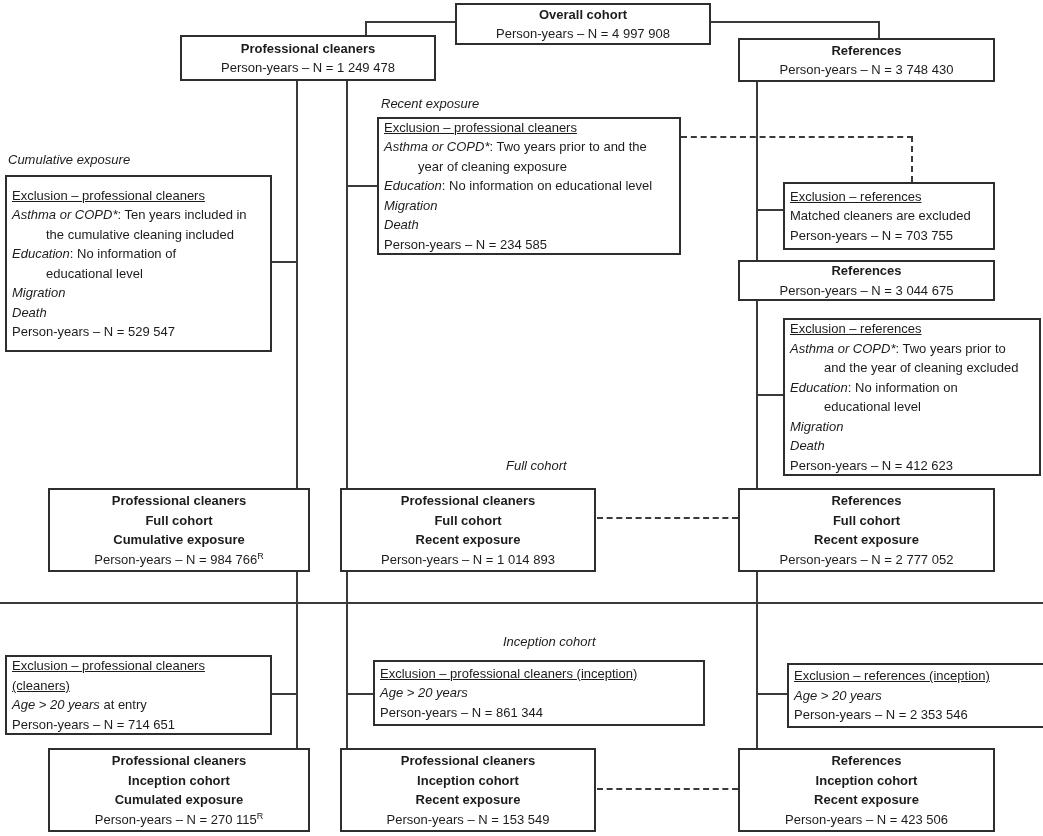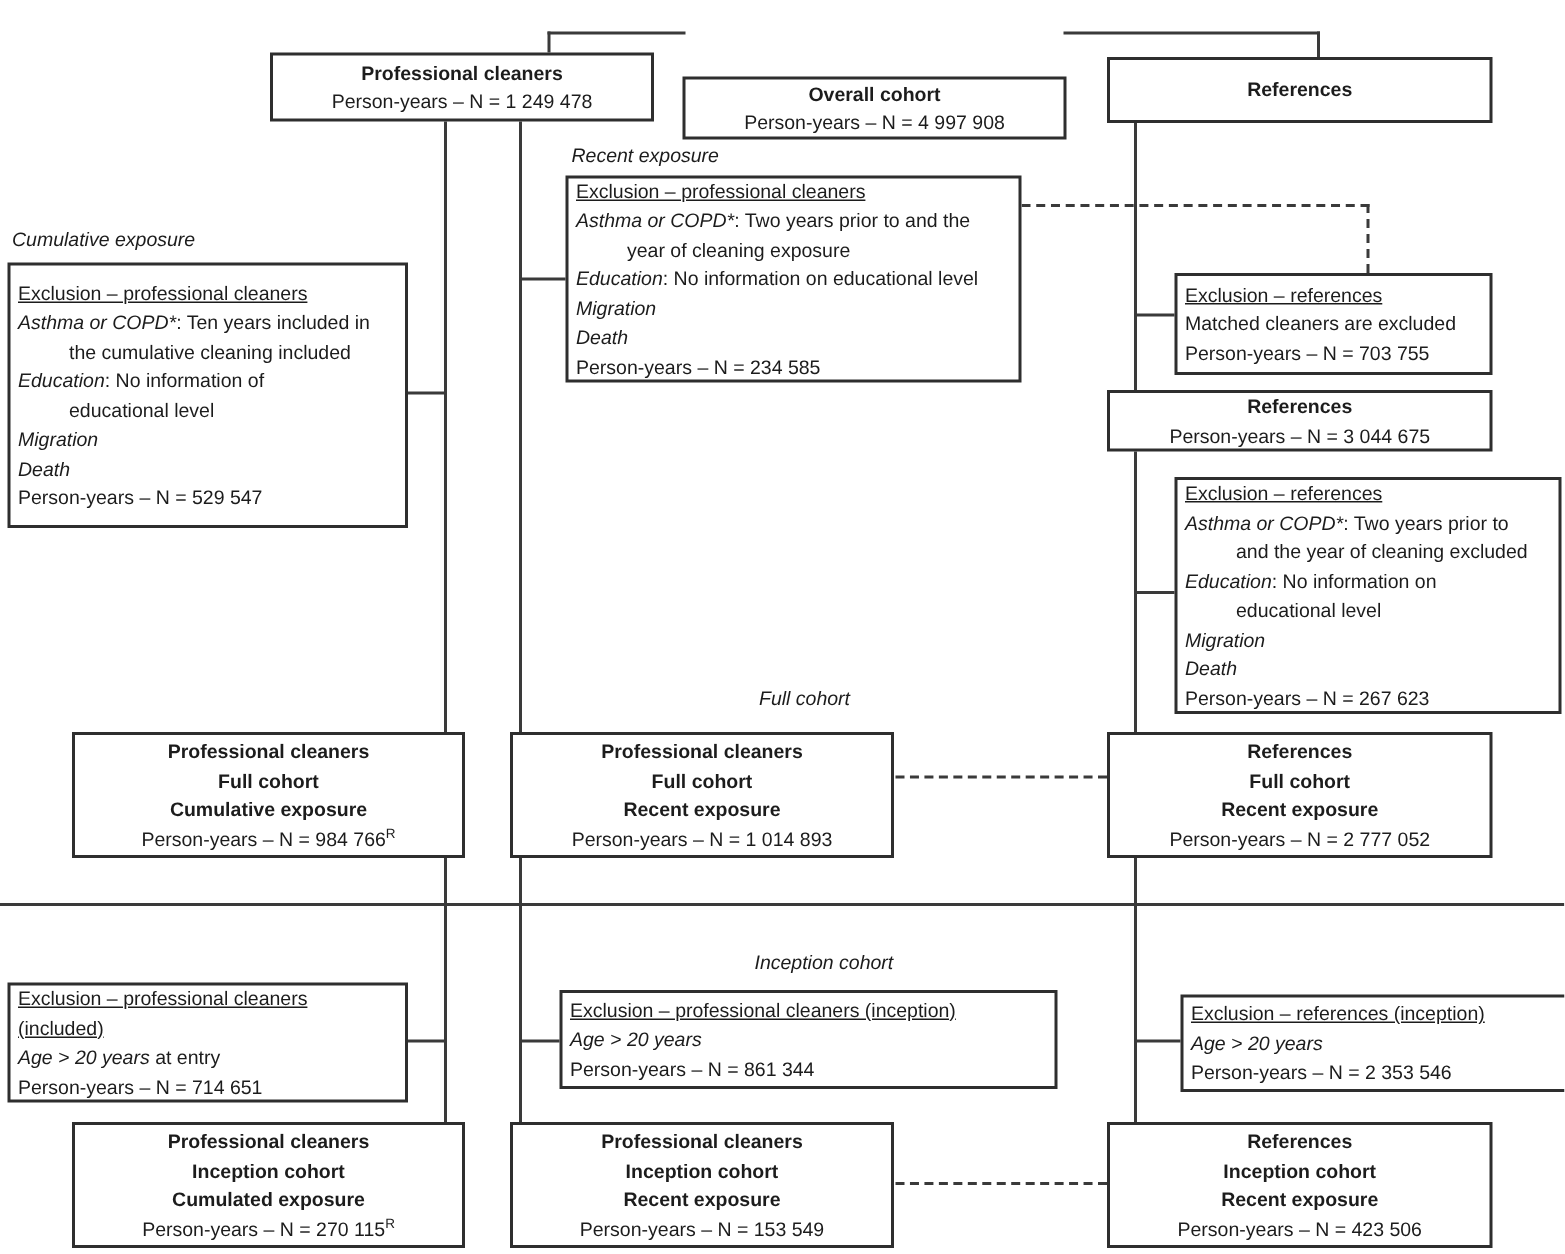--- a/index.html
+++ b/index.html
@@ -58,32 +58,33 @@
   <div class="hd" style="left:681px;top:136px;width:232px;"></div>
   <div class="vd" style="left:911px;top:136px;height:46px;"></div>
   <div class="hd" style="left:597px;top:517px;width:141px;"></div>
   <div class="hd" style="left:597px;top:788px;width:141px;"></div>
 
   <div class="flabel" style="left:8px;top:150px;">Cumulative exposure</div>
   <div class="flabel" style="left:381px;top:94px;">Recent exposure</div>
   <div class="flabel" style="left:506px;top:456px;">Full cohort</div>
   <div class="flabel" style="left:503px;top:632px;">Inception cohort</div>
 
-  <div class="box center" style="left:455px;top:3px;width:256px;height:42px;margin-top:48px;">
+  <div class="box center" style="left:455px;top:3px;width:256px;height:42px;">
       <div class="tline"><span class="b">Overall cohort</span></div>
       <div class="tline"><span>Person-years – N = 4 997 908</span></div>
     </div>
 
   <div class="box center" style="left:180px;top:35px;width:256px;height:46px;">
       <div class="tline"><span class="b">Professional cleaners</span></div>
       <div class="tline"><span>Person-years – N = 1 249 478</span></div>
     </div>
 
   <div class="box center" style="left:738px;top:38px;width:257px;height:44px;">
       <div class="tline"><span class="b">References</span></div>
+      <div class="tline"><span>Person-years – N = 3 748 430</span></div>
     </div>
 
   <div class="box leftalign" style="left:5px;top:175px;width:267px;height:177px;">
       <div class="tline"><span class="u">Exclusion – professional cleaners</span></div>
       <div class="tline"><span class="i">Asthma or COPD*</span><span>: Ten years included in</span></div>
       <div class="tline ind"><span>the cumulative cleaning included</span></div>
       <div class="tline"><span class="i">Education</span><span>: No information of</span></div>
       <div class="tline ind"><span>educational level</span></div>
       <div class="tline"><span class="i">Migration</span></div>
       <div class="tline"><span class="i">Death</span></div>
@@ -112,21 +113,21 @@
     </div>
 
   <div class="box leftalign" style="left:783px;top:318px;width:258px;height:158px;">
       <div class="tline"><span class="u">Exclusion – references</span></div>
       <div class="tline"><span class="i">Asthma or COPD*</span><span>: Two years prior to</span></div>
       <div class="tline ind"><span>and the year of cleaning excluded</span></div>
       <div class="tline"><span class="i">Education</span><span>: No information on</span></div>
       <div class="tline ind"><span>educational level</span></div>
       <div class="tline"><span class="i">Migration</span></div>
       <div class="tline"><span class="i">Death</span></div>
-      <div class="tline"><span>Person-years – N = 267 623</span></div>
+      <div class="tline"><span>Person-years – N = 412 623</span></div>
     </div>
 
   <div class="box center" style="left:48px;top:488px;width:262px;height:84px;">
       <div class="tline"><span class="b">Professional cleaners</span></div>
       <div class="tline"><span class="b">Full cohort</span></div>
       <div class="tline"><span class="b">Cumulative exposure</span></div>
       <div class="tline"><span>Person-years – N = 984 766</span><sup class="sup">R</sup></div>
     </div>
 
   <div class="box center" style="left:340px;top:488px;width:256px;height:84px;">
@@ -138,21 +139,21 @@
 
   <div class="box center" style="left:738px;top:488px;width:257px;height:84px;">
       <div class="tline"><span class="b">References</span></div>
       <div class="tline"><span class="b">Full cohort</span></div>
       <div class="tline"><span class="b">Recent exposure</span></div>
       <div class="tline"><span>Person-years – N = 2 777 052</span></div>
     </div>
 
   <div class="box leftalign" style="left:5px;top:655px;width:267px;height:80px;">
       <div class="tline"><span class="u">Exclusion – professional cleaners</span></div>
-      <div class="tline"><span class="u">(included)</span></div>
+      <div class="tline"><span class="u">(cleaners)</span></div>
       <div class="tline"><span class="i">Age &gt; 20 years</span><span> at entry</span></div>
       <div class="tline"><span>Person-years – N = 714 651</span></div>
     </div>
 
   <div class="box leftalign" style="left:373px;top:660px;width:332px;height:66px;">
       <div class="tline"><span class="u">Exclusion – professional cleaners (inception)</span></div>
       <div class="tline"><span class="i">Age &gt; 20 years</span></div>
       <div class="tline"><span>Person-years – N = 861 344</span></div>
     </div>
 

